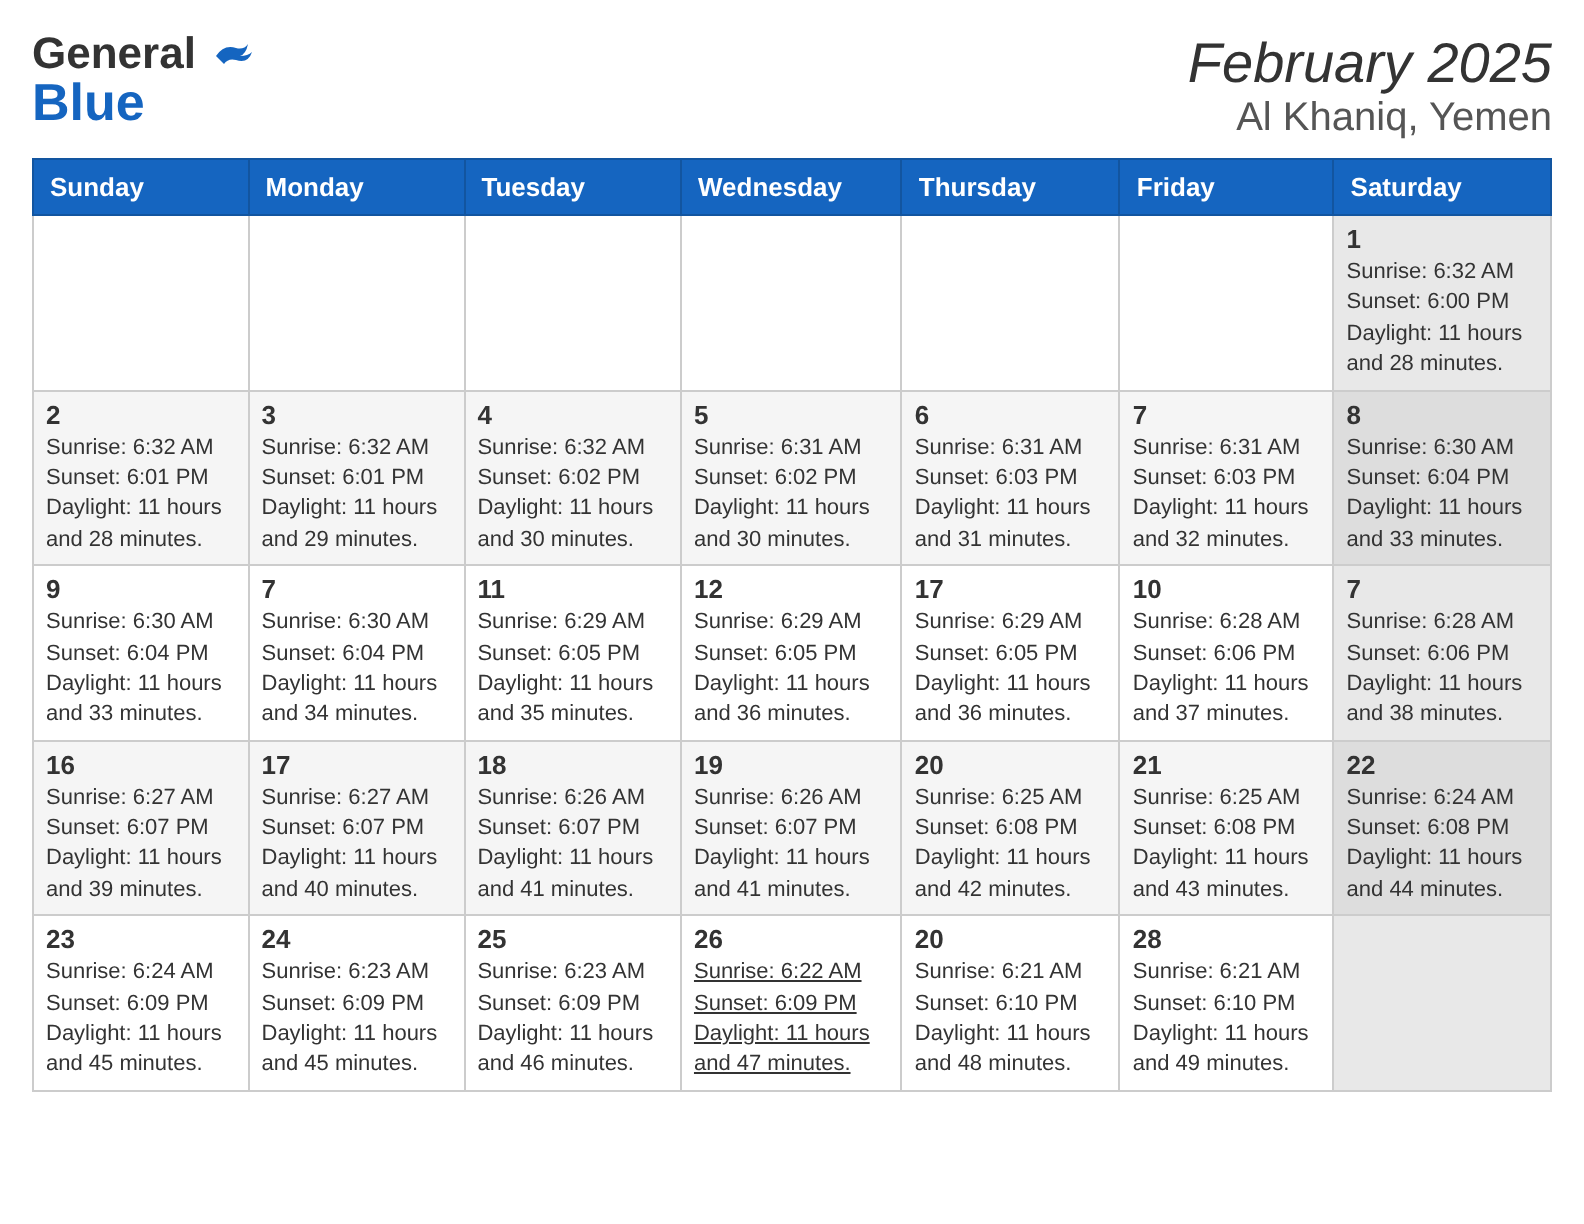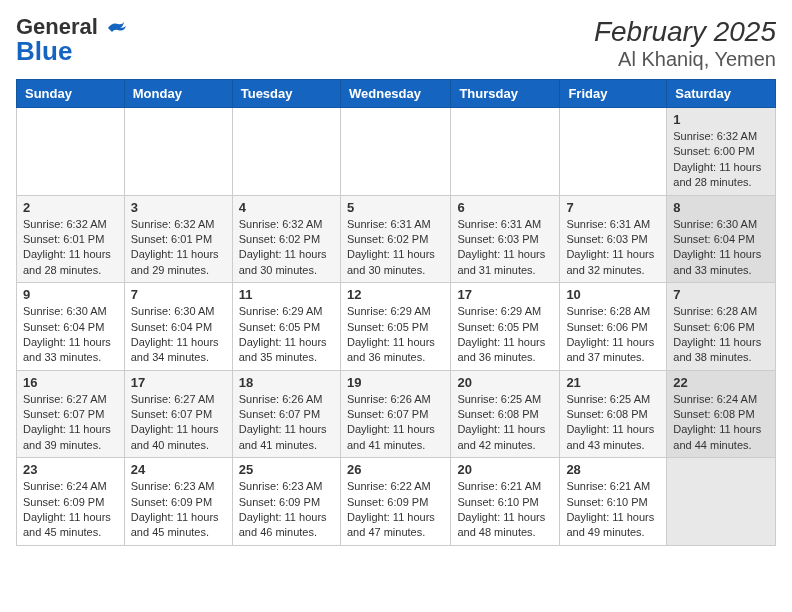--- a/index.html
+++ b/index.html
@@ -286,21 +286,21 @@
 Daylight: 11 hours and 45 minutes.</div>
         </td>
         <td>
           <span class="day-num">25</span>
           <div class="day-info" style="white-space: pre-line;">Sunrise: 6:23 AM
 Sunset: 6:09 PM
 Daylight: 11 hours and 46 minutes.</div>
         </td>
         <td>
           <span class="day-num">26</span>
-          <div class="day-info" style="white-space: pre-line;">Sunrise: 6:22 AM
+          <div class="day-info" style="white-space: pre-line; text-decoration: underline;">Sunrise: 6:22 AM
 Sunset: 6:09 PM
 Daylight: 11 hours and 47 minutes.</div>
         </td>
         <td>
           <span class="day-num">20</span>
           <div class="day-info" style="white-space: pre-line;">Sunrise: 6:21 AM
 Sunset: 6:10 PM
 Daylight: 11 hours and 48 minutes.</div>
         </td>
         <td>

